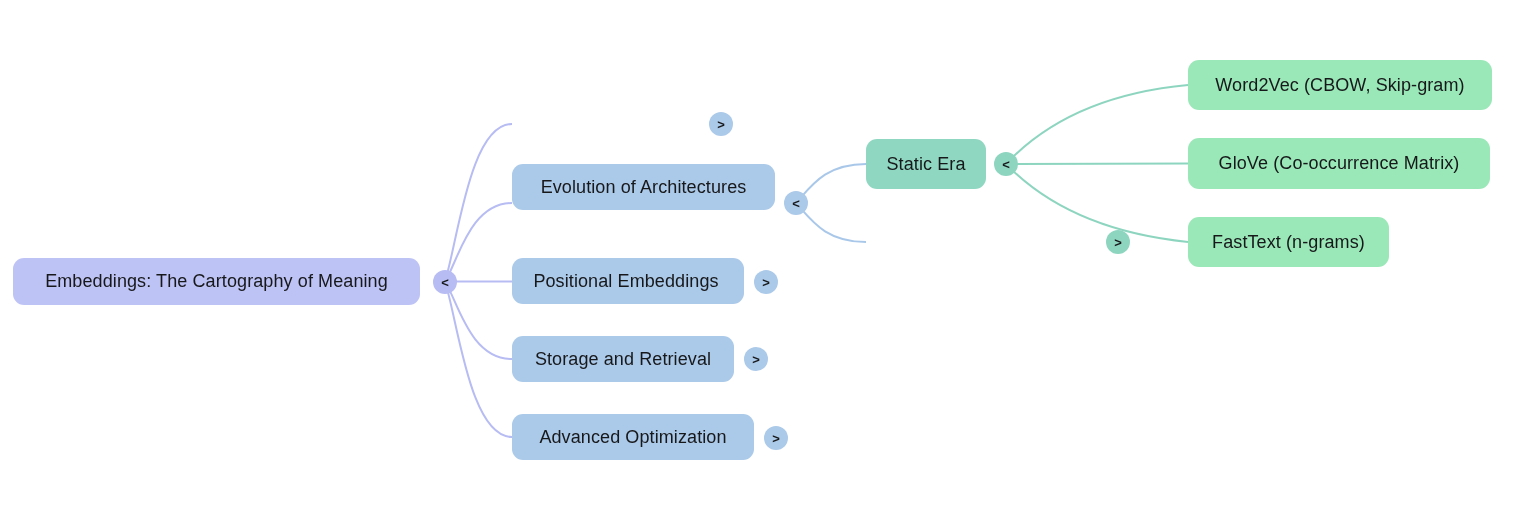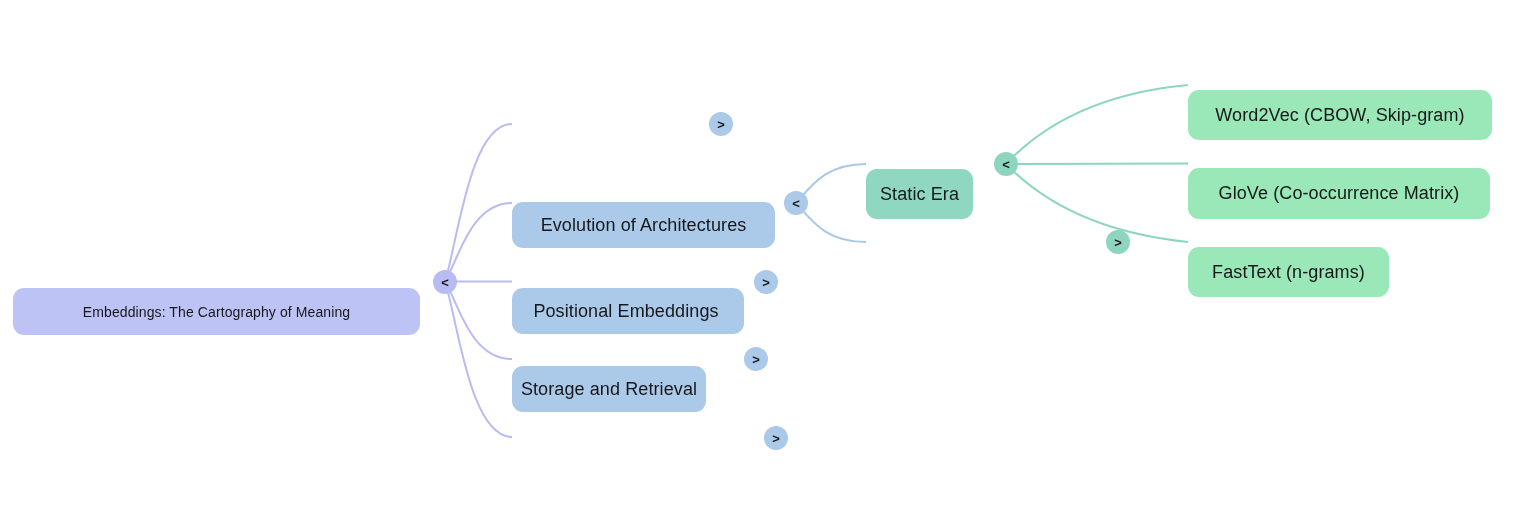--- a/index.html
+++ b/index.html
@@ -37,23 +37,22 @@
     justify-content: center;
     border-radius: 11px;
     color: var(--text-color, #17181a);
     font-size: 18px;
     font-weight: 500;
     letter-spacing: 0.1px;
     white-space: nowrap;
     box-sizing: border-box;
     padding: 0 16px;
     cursor: pointer;
-    margin-top: 30px;
   }
-  .node-root  { background: var(--fill-root,  #bec3f6); font-size: 14px; }
+  .node-root  { background: var(--fill-root,  #bec3f6); font-size: 18px; }
   .node-blue  { background: var(--fill-blue,  #abc9e9); }
   .node-teal  { background: var(--fill-teal,  #90d7c2); }
   .node-green { background: var(--fill-green, #9ae8b8); }
 
   .toggle {
     position: absolute;
     width: 24px;
     height: 24px;
     border-radius: 50%;
     display: flex;
@@ -65,25 +64,25 @@
     cursor: pointer;
     user-select: none;
   }
   .toggle-purple { background: var(--line-purple, #b7bcf3); }
   .toggle-blue   { background: var(--fill-blue,   #a9c9e9); }
   .toggle-teal   { background: var(--line-teal,   #8ed5c0); }
 
   
   #n-root        { left: 13px;   top: 258px; width: 407px; height: 47px; }
   #n-conceptual  { left: 512px;  top: 101px; width: 186px; height: 46px; }
-  #n-evolution   { left: 512px;  top: 172px; width: 263px; height: 46px; }
+  #n-evolution   { left: 512px;  top: 164px; width: 263px; height: 46px; }
   #n-positional  { left: 512px;  top: 258px; width: 232px; height: 46px; padding-left: 12px; }
-  #n-storage     { left: 512px;  top: 336px; width: 194px; height: 46px; }
+  #n-storage     { left: 512px;  top: 336px; width: 222px; height: 46px; }
   #n-advanced    { left: 512px;  top: 414px; width: 242px; height: 46px; }
-  #n-static      { left: 866px;  top: 139px; width: 107px; height: 50px; }
+  #n-static      { left: 866px;  top: 139px; width: 120px; height: 50px; }
   #n-contextual  { left: 866px;  top: 218px; width: 229px; height: 48px; }
   #n-word2vec    { left: 1188px; top: 60px;  width: 304px; height: 50px; }
   #n-glove       { left: 1188px; top: 138px; width: 302px; height: 51px; }
   #n-fasttext    { left: 1188px; top: 217px; width: 201px; height: 50px; }
 
   
   #t-root        { left: 433px;  top: 270px; }
   #t-conceptual  { left: 709px;  top: 112px; }
   #t-evolution   { left: 784px;  top: 191px; }
   #t-positional  { left: 754px;  top: 270px; }
@@ -138,20 +137,23 @@
     <span>&gt;</span>
   </div>
 
   <div class="node node-blue" id="n-storage">
     <span>Storage and Retrieval</span>
   </div>
   <div class="toggle toggle-blue" id="t-storage">
     <span>&gt;</span>
   </div>
 
+  <div class="node node-blue" id="n-advanced">
+    <span>Advanced Optimization</span>
+  </div>
   <div class="toggle toggle-blue" id="t-advanced">
     <span>&gt;</span>
   </div>
 
   <div class="node node-teal" id="n-static">
     <span>Static Era</span>
   </div>
   <div class="toggle toggle-teal" id="t-static">
     <span>&lt;</span>
   </div>

